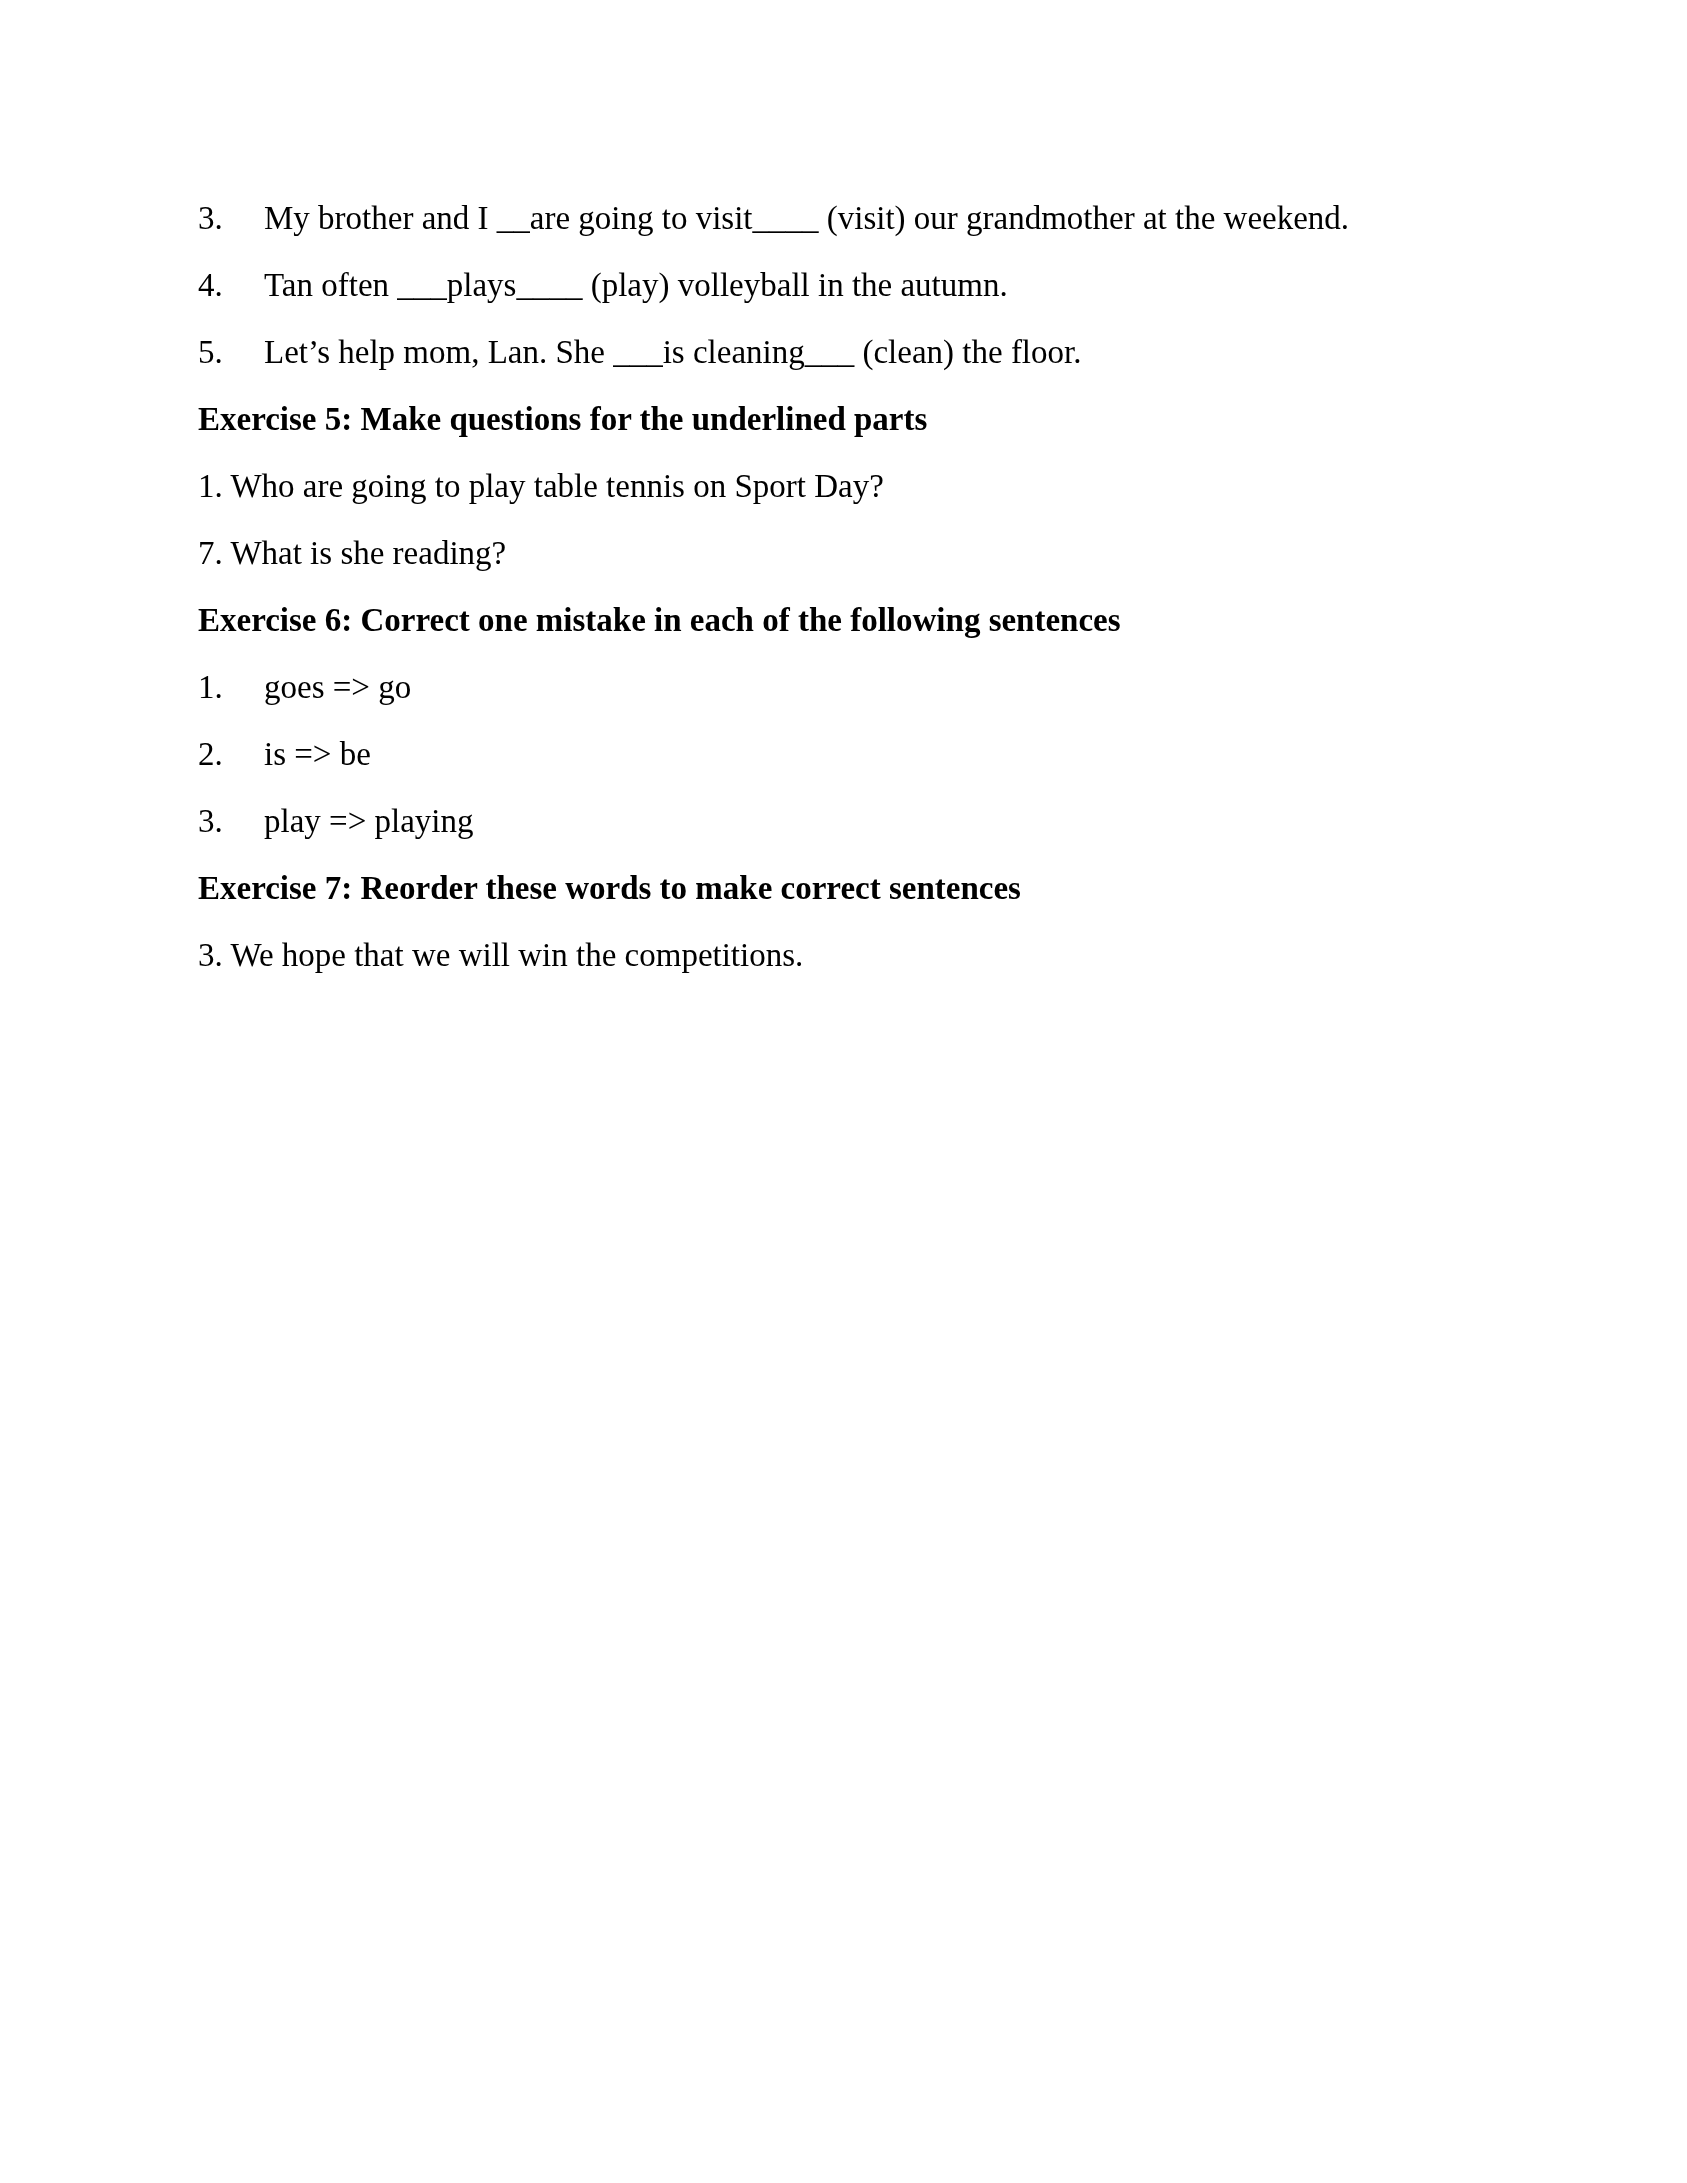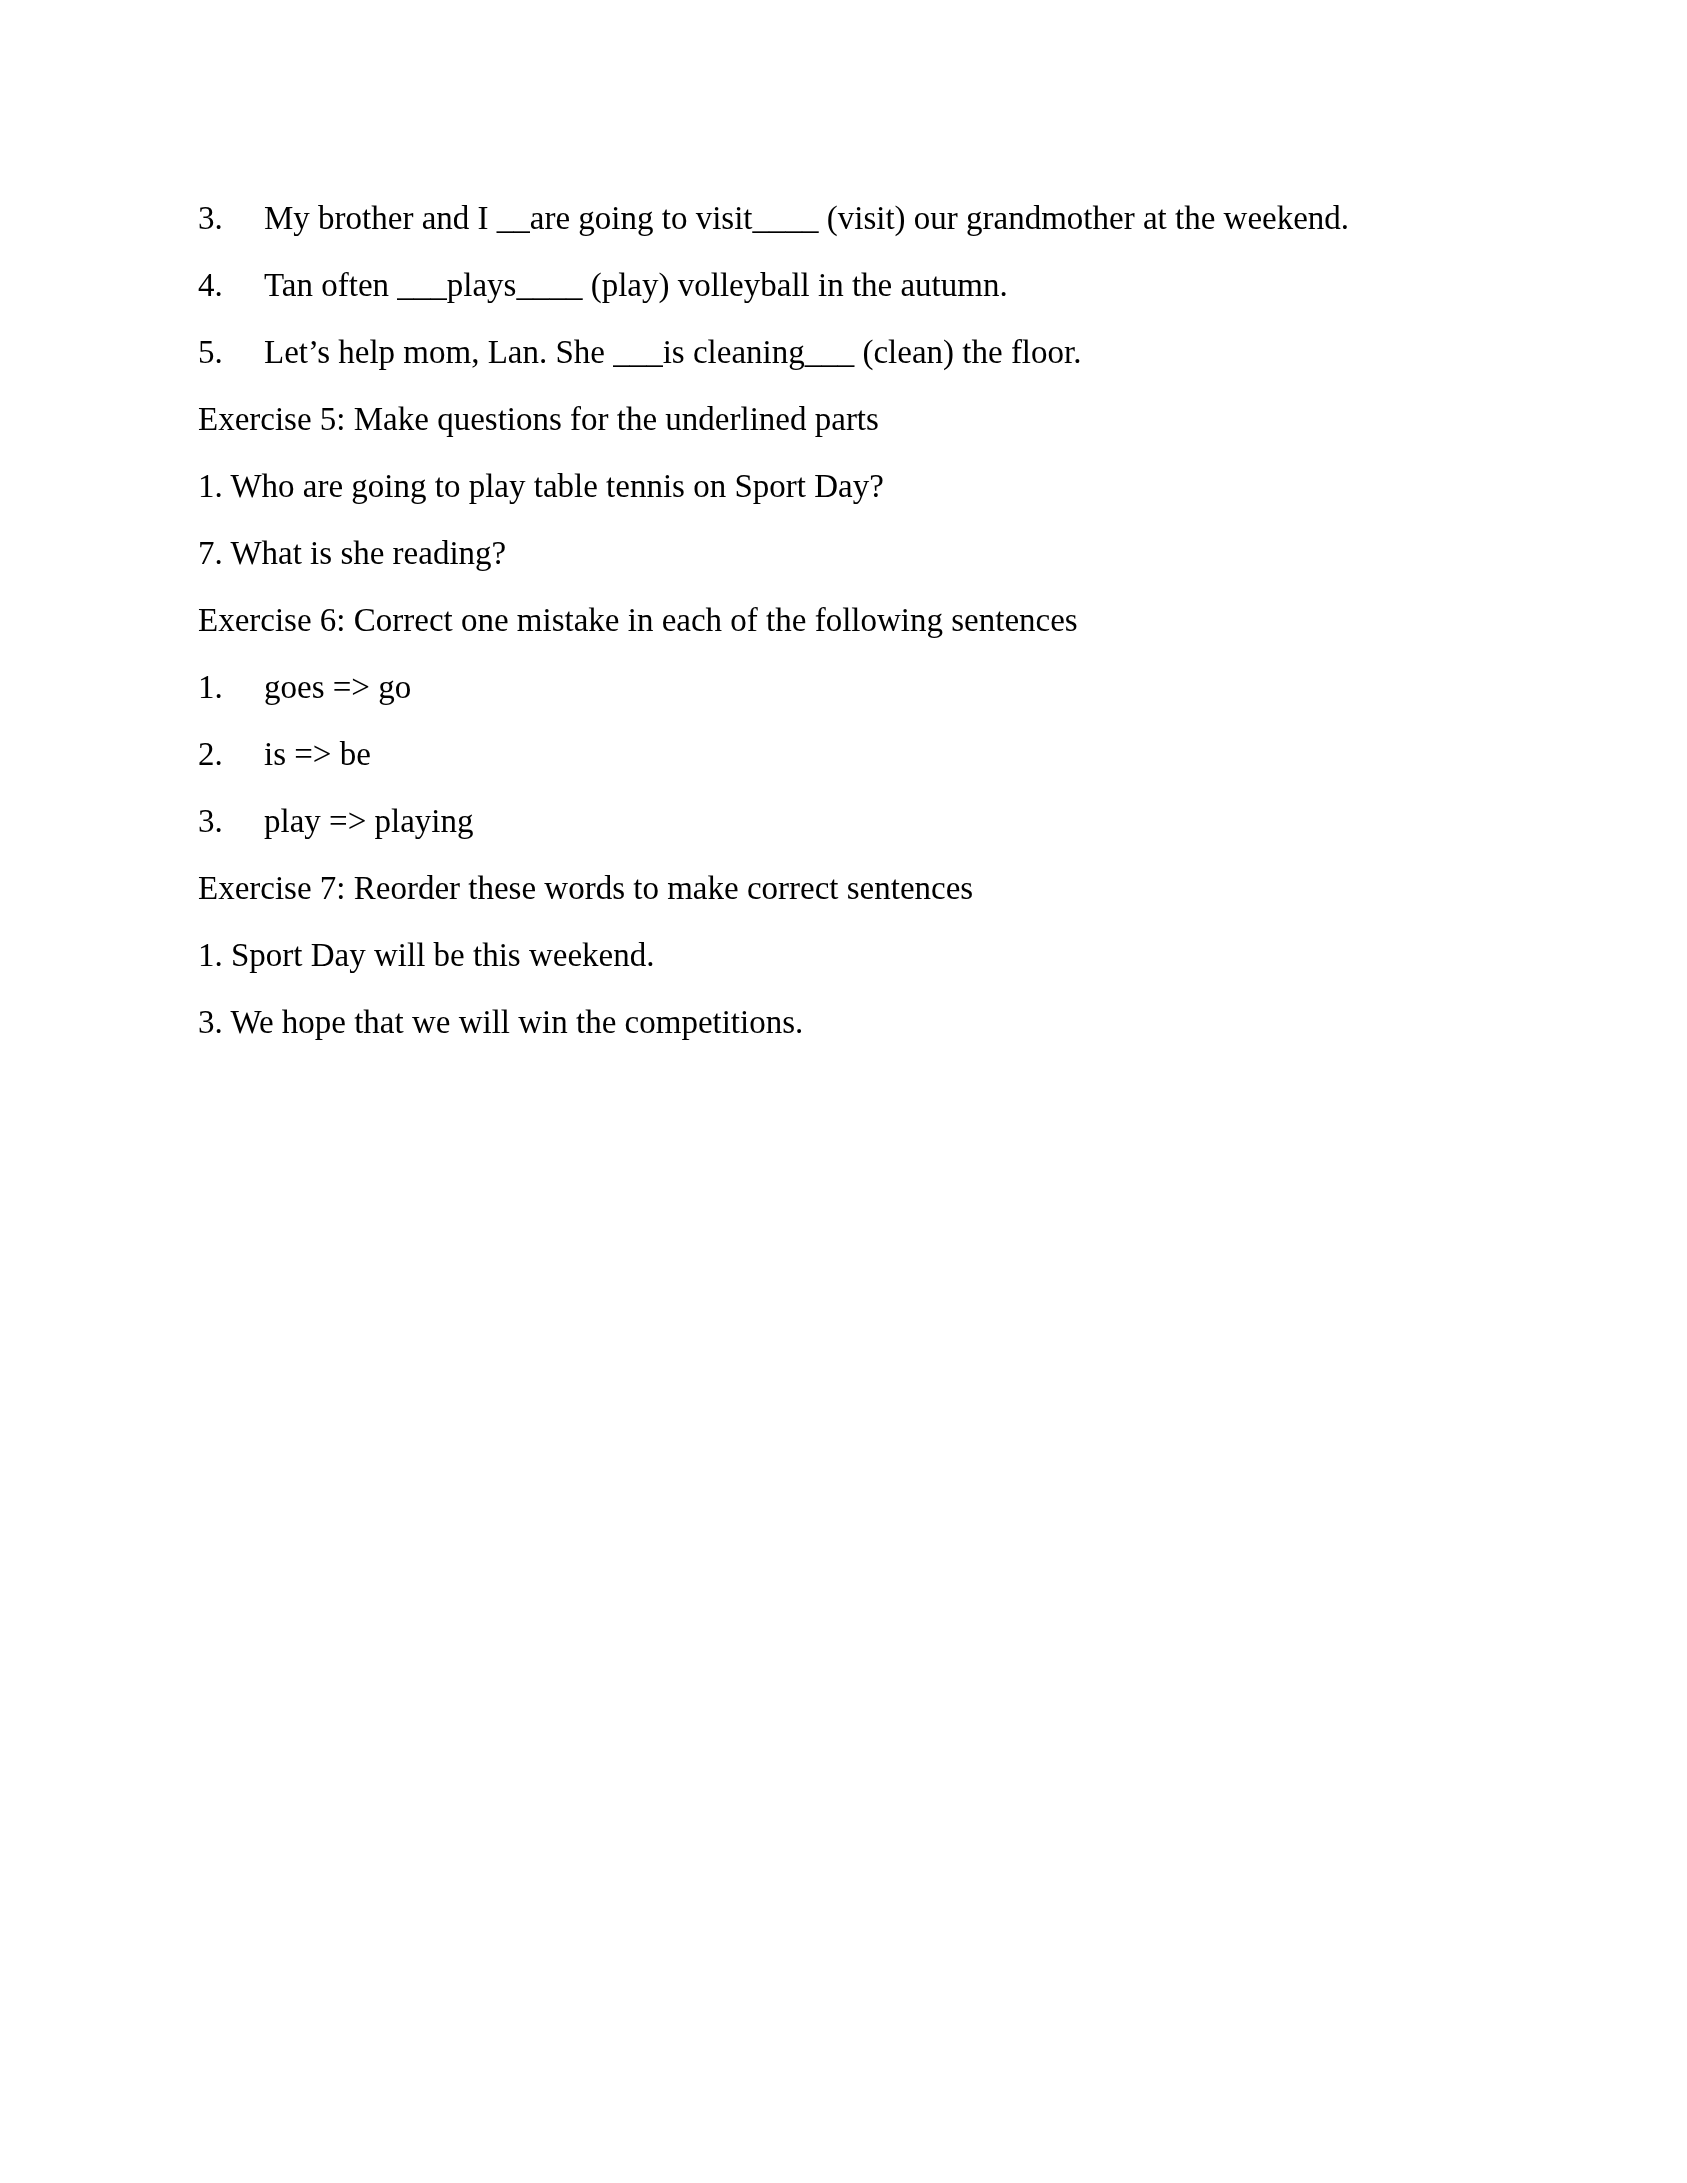--- a/index.html
+++ b/index.html
@@ -33,21 +33,21 @@
   }
   .hang .num {
     flex: 0 0 66px;
     width: 66px;
   }
   .hang .txt {
     flex: 0 0 auto;
     font-family: Liberation Serif, serif;
   }
   .heading {
-    font-weight: normal;
+    font-weight: bold;
   }
 </style>
 </head>
 <body>
 
 <div class="page">
   <div class="content">
 
     <div class="line hang">
       <span class="num">3.</span>
@@ -74,18 +74,17 @@
     <div class="line hang">
       <span class="num">2.</span>
       <span class="txt">is =&gt; be</span>
     </div>
     <div class="line hang">
       <span class="num">3.</span>
       <span class="txt">play =&gt; playing</span>
     </div>
 
     <div class="line heading">Exercise 7: Reorder these words to make correct sentences</div>
-    <div class="line">1. Sport Day will be this weekend.</div>
     <div class="line">3. We hope that we will win the competitions.</div>
 
   </div>
 </div>
 
 
 </body></html>

